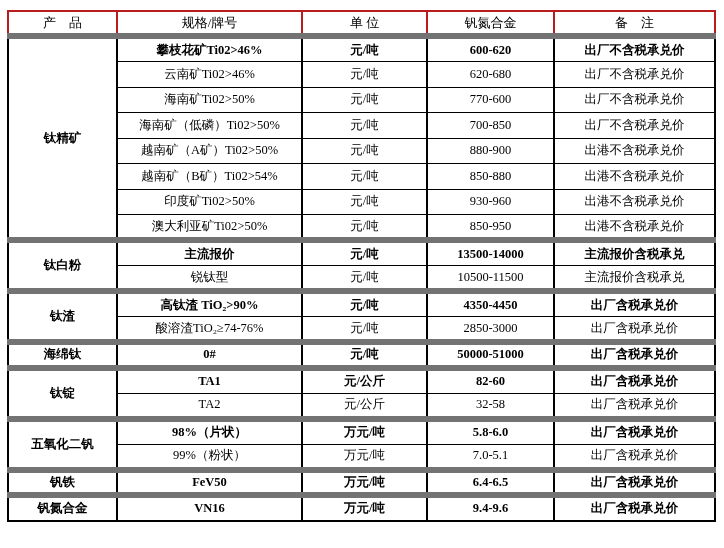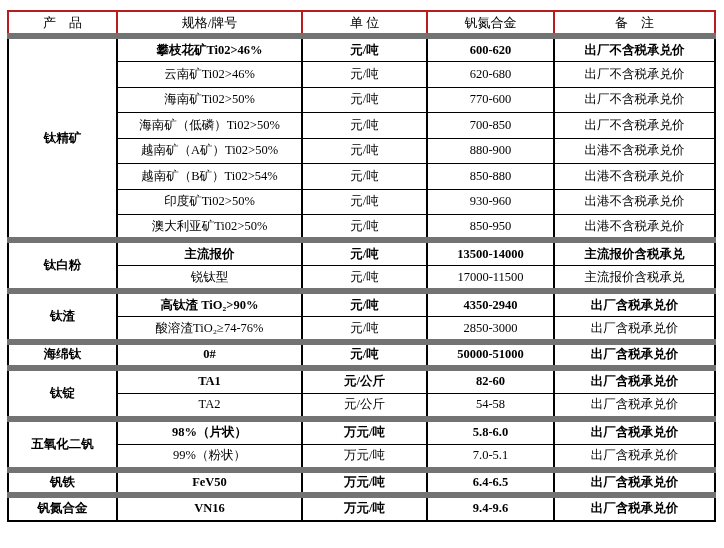--- a/index.html
+++ b/index.html
@@ -126,29 +126,29 @@
     <tr class="gs">
       <td class="product" rowspan="2">钛白粉</td>
       <td>主流报价</td>
       <td>元/吨</td>
       <td>13500-14000</td>
       <td>主流报价含税承兑</td>
     </tr>
     <tr>
       <td>锐钛型</td>
       <td>元/吨</td>
-      <td>17000-11500</td>
+      <td>10500-11500</td>
       <td>主流报价含税承兑</td>
     </tr>
 
     <tr class="gs">
       <td class="product" rowspan="2">钛渣</td>
       <td>高钛渣 TiO₂&gt;90%</td>
       <td>元/吨</td>
-      <td>4350-2940</td>
+      <td>4350-4450</td>
       <td>出厂含税承兑价</td>
     </tr>
     <tr>
       <td>酸溶渣TiO₂≥74-76%</td>
       <td>元/吨</td>
       <td>2850-3000</td>
       <td>出厂含税承兑价</td>
     </tr>
 
     <tr class="gs">
@@ -162,21 +162,21 @@
     <tr class="gs">
       <td class="product" rowspan="2">钛锭</td>
       <td>TA1</td>
       <td>元/公斤</td>
       <td>82-60</td>
       <td>出厂含税承兑价</td>
     </tr>
     <tr>
       <td>TA2</td>
       <td>元/公斤</td>
-      <td>54-58</td>
+      <td>32-58</td>
       <td>出厂含税承兑价</td>
     </tr>
 
     <tr class="gs">
       <td class="product" rowspan="2">五氧化二钒</td>
       <td>98%（片状）</td>
       <td>万元/吨</td>
       <td>5.8-6.0</td>
       <td>出厂含税承兑价</td>
     </tr>

